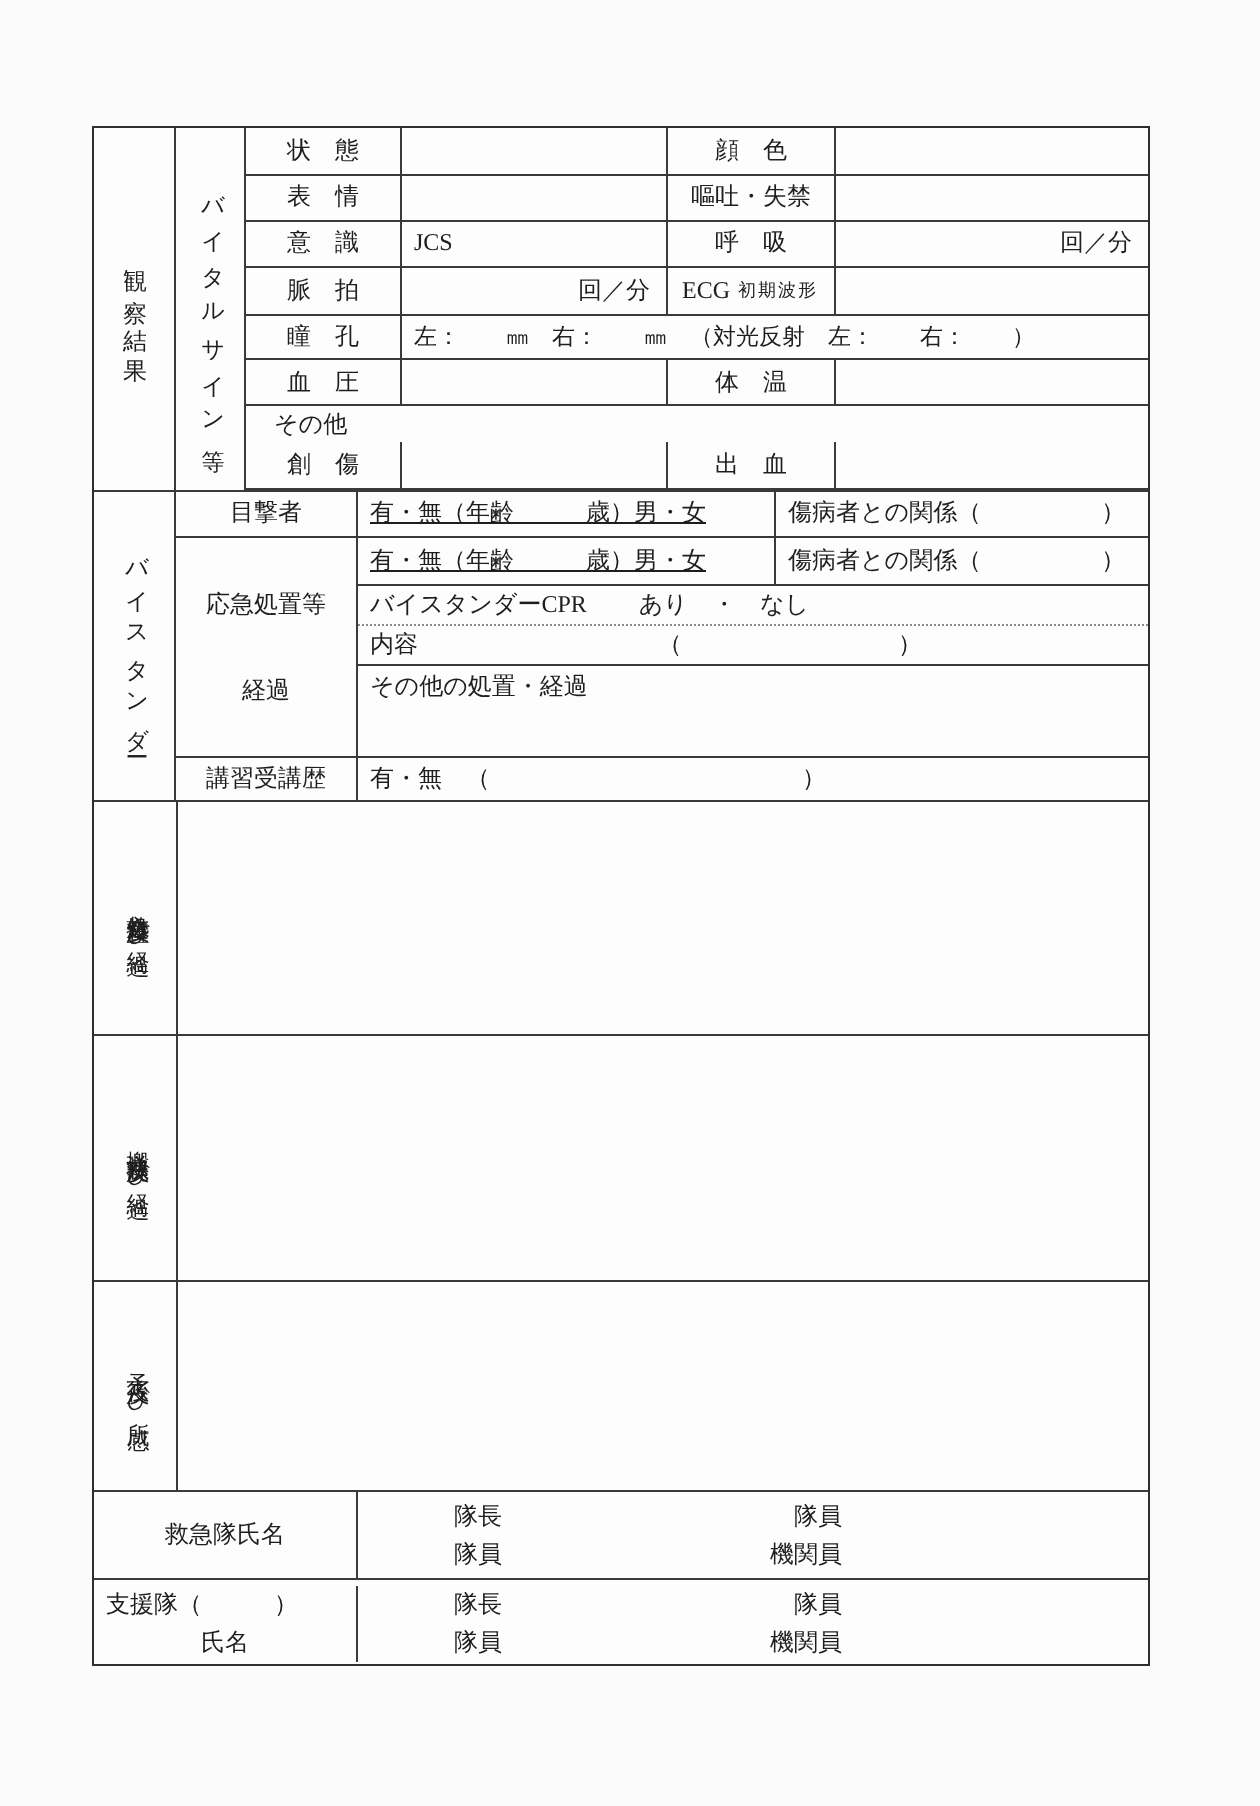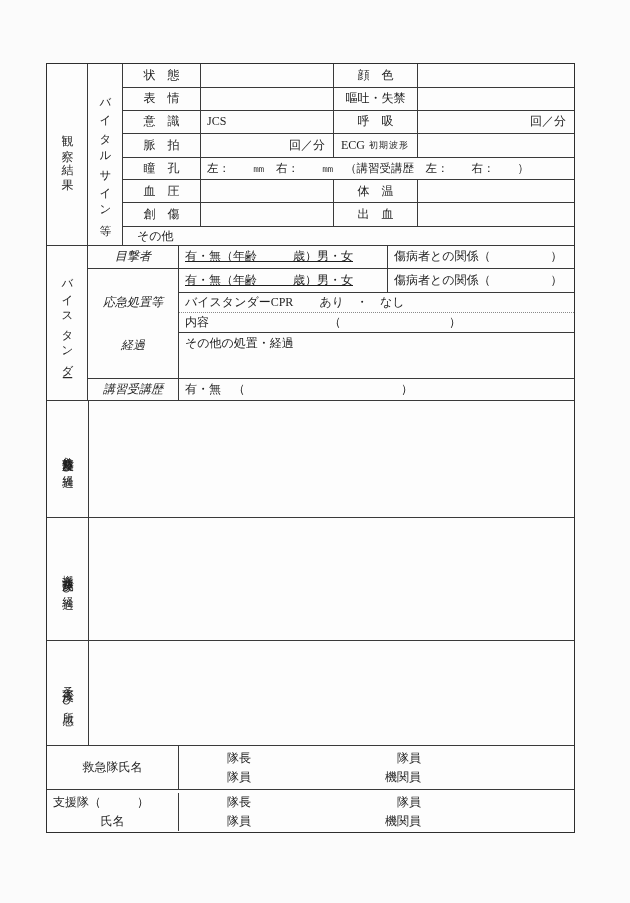--- a/index.html
+++ b/index.html
@@ -41,21 +41,21 @@
   .cell {
     display:flex; align-items:center; box-sizing:border-box;
     border-right:1px solid #3a3a3a; overflow:hidden; white-space:nowrap;
   }
   .cell.endc { border-right:none; }
   .lab { justify-content:center; }
   .val { padding:0 6px; }
   .val.right { justify-content:flex-end; padding-right:8px; }
   .w41 { width:41px; } .w35 { width:35px; } .w42 { width:42px; }
   .w78 { width:78px; } .w133 { width:133px; } .w84 { width:84px; }
-  .w91 { width:91px;font-style:italic; } .w209 { width:209px;text-decoration:underline; } .w132 { width:132px; }
+  .w91 { width:91px; } .w209 { width:209px;text-decoration:underline; } .w132 { width:132px; }
   .fx { flex:1; min-width:0; }
 
   .h24 { height:24px; } .h23 { height:23px; } .h20 { height:20px;justify-content:flex-end; }
   .h21 { height:21px; } .h45 { height:45px; } .h22 { height:22px; } .h18 { height:18px; }
 
   .ecg-sub { font-size:9px; margin-left:4px; letter-spacing:1px; }
   .small-mm { font-size:11px; }
   .top-align { align-items:flex-start; padding-top:2px; }
   .aid-label {
     display:flex; flex-direction:column; align-items:center; justify-content:center;
@@ -112,39 +112,39 @@
         <div class="cell val w133 right">回／分</div>
         <div class="cell w84" style="justify-content:flex-start; padding-left:7px;text-align:right;">
           <span>ECG</span>
             <span class="ecg-sub">初期波形</span>
         </div>
         <div class="cell val fx endc"></div>
       </div>
 
       <div class="row h23">
         <div class="cell lab w78">瞳　孔</div>
-        <div class="cell val fx endc small-mm" style="font-size:11.5px;">左：　　㎜　右：　　㎜　（講習受講歴　左：　　右：　　）</div>
+        <div class="cell val fx endc small-mm" style="font-size:11.5px;">左：　　㎜　右：　　㎜　（対光反射　左：　　右：　　）</div>
       </div>
 
       <div class="row h23">
         <div class="cell lab w78">血　圧</div>
         <div class="cell val w133"></div>
         <div class="cell lab w84">体　温</div>
         <div class="cell val fx endc"></div>
+      </div>
+
+      <div class="row h18 nb">
+        <div class="cell val fx endc" style="padding-left:14px;">その他</div>
       </div>
 
       <div class="row h24">
         <div class="cell lab w78">創　傷</div>
         <div class="cell val w133"></div>
         <div class="cell lab w84">出　血</div>
         <div class="cell val fx endc"></div>
-      </div>
-
-      <div class="row h18 nb">
-        <div class="cell val fx endc" style="padding-left:14px;">その他</div>
       </div>
 
     </div>
   </div>
 
   <div class="sec" style="height:155px;">
     <div class="vcol w41">
       <span class="vtext v-bys">バイスタンダー</span>
     </div>
     <div class="rows">

